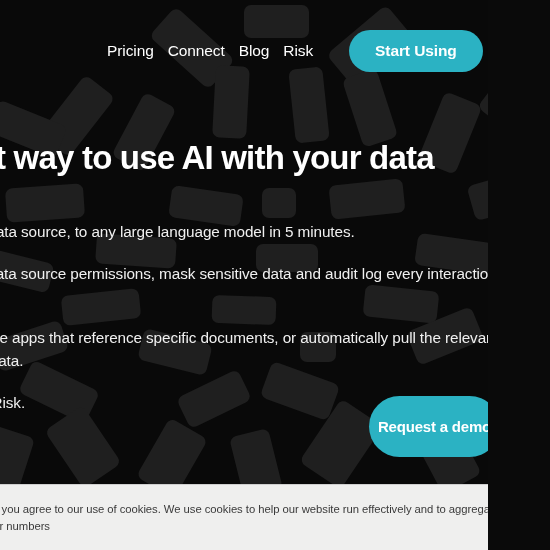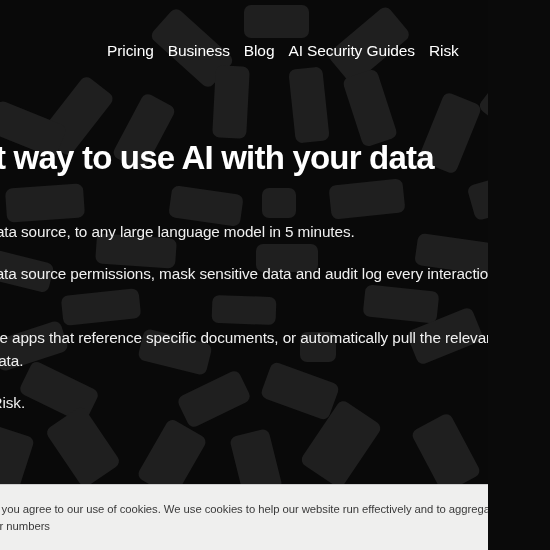--- a/index.html
+++ b/index.html
@@ -190,36 +190,36 @@
       <div class="shard" style="left: 150px; top: 424px; width: 44px; height: 68px; transform: rotate(30deg);"></div>
       <div class="shard" style="left: 316px; top: 406px; width: 50px; height: 76px; transform: rotate(34deg);"></div>
       <div class="shard" style="left: 424px; top: 418px; width: 44px; height: 70px; transform: rotate(-28deg);"></div>
       <div class="shard" style="left: -18px; top: 430px; width: 44px; height: 66px; transform: rotate(18deg);"></div>
       <div class="shard" style="left: 236px; top: 432px; width: 40px; height: 62px; transform: rotate(-14deg);"></div>
     </div>
 
   <nav id="nav">
     <div id="nav-links">
       <span class="nav-link">Pricing</span>
-      <span class="nav-link">Business</span>
+      <span class="nav-link">Connect</span>
       <span class="nav-link">Blog</span>
-      <span class="nav-link">AI Security Guides</span>
       <span class="nav-link">Risk</span>
       <button id="start-using-btn">Start Using</button>
     </div>
   </nav>
 
   <section id="hero">
     <h1 id="hero-title">The safest way to use AI with your data</h1>
     <p id="hero-p1" class="hero-para">Connect almost any data source, to any large language model in 5 minutes.</p>
     <p id="hero-p2" class="hero-para">Automatically mirror data source permissions, mask sensitive data and audit log every interaction.</p>
     <p id="hero-p3" class="hero-para">Your teams build or use apps that reference specific documents, or automatically pull the relevant context from all your data.</p>
     <p id="hero-p4" class="hero-para">All Without Business Risk.</p>
   </section>
 
+  <button id="request-demo-btn">Request a demo</button>
 
   <div id="cookie-banner">
     <div id="cookie-inner">
       <div id="cookie-text">By using this website, you agree to our use of cookies. We use cookies to help our website run effectively and to aggregate activity like daily visitor numbers</div>
 
     </div>
   </div>
 
 </div>
 

